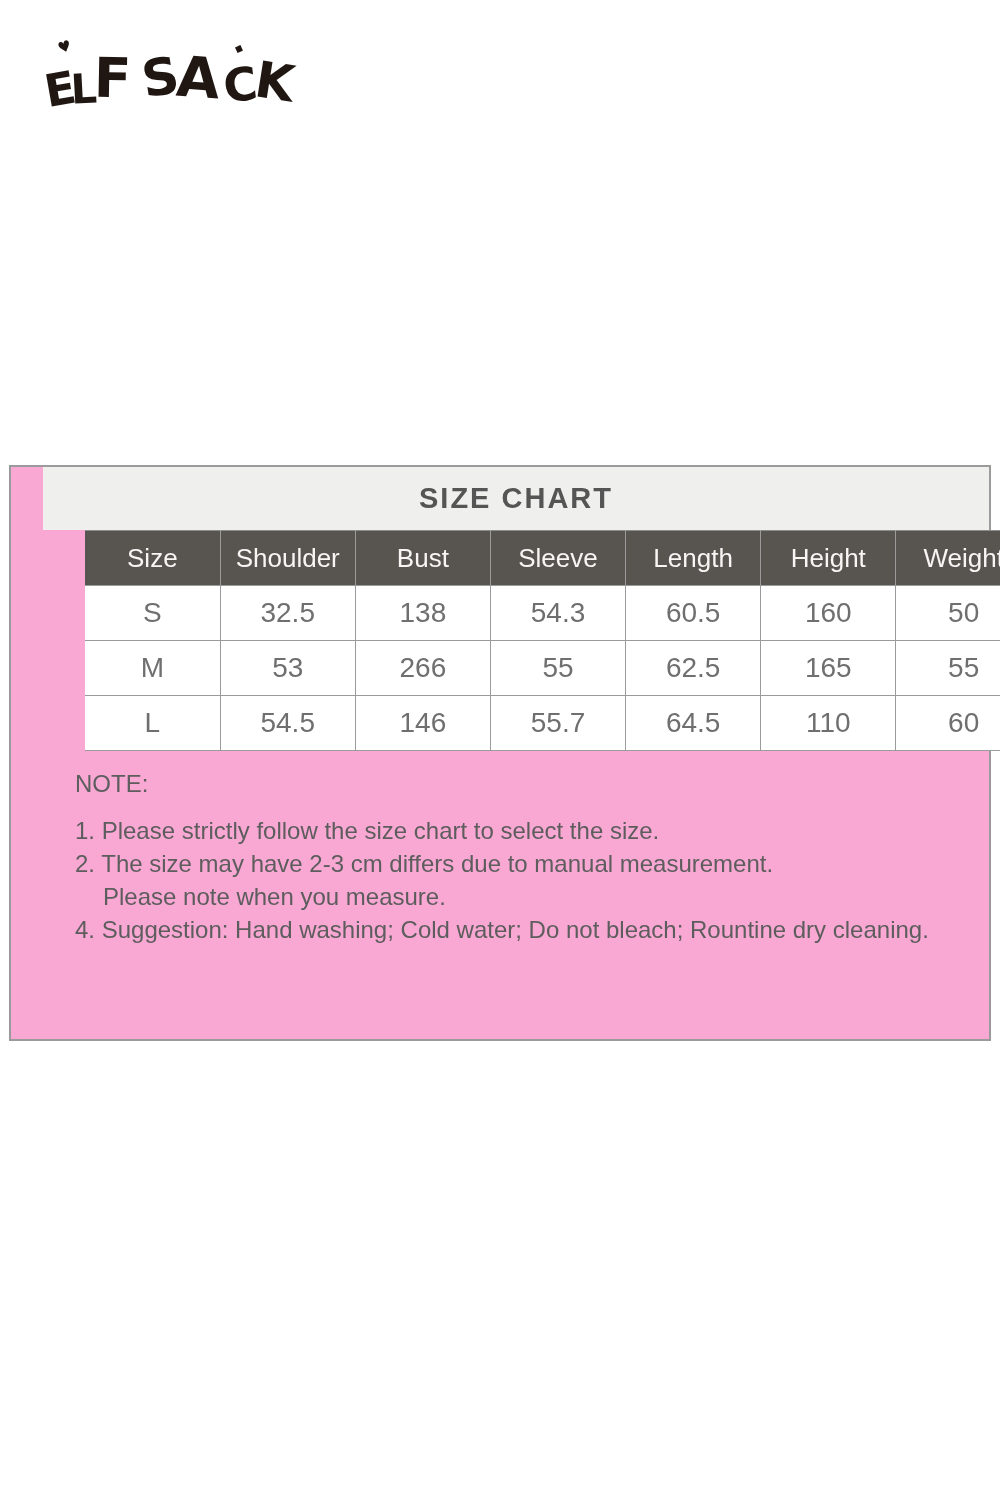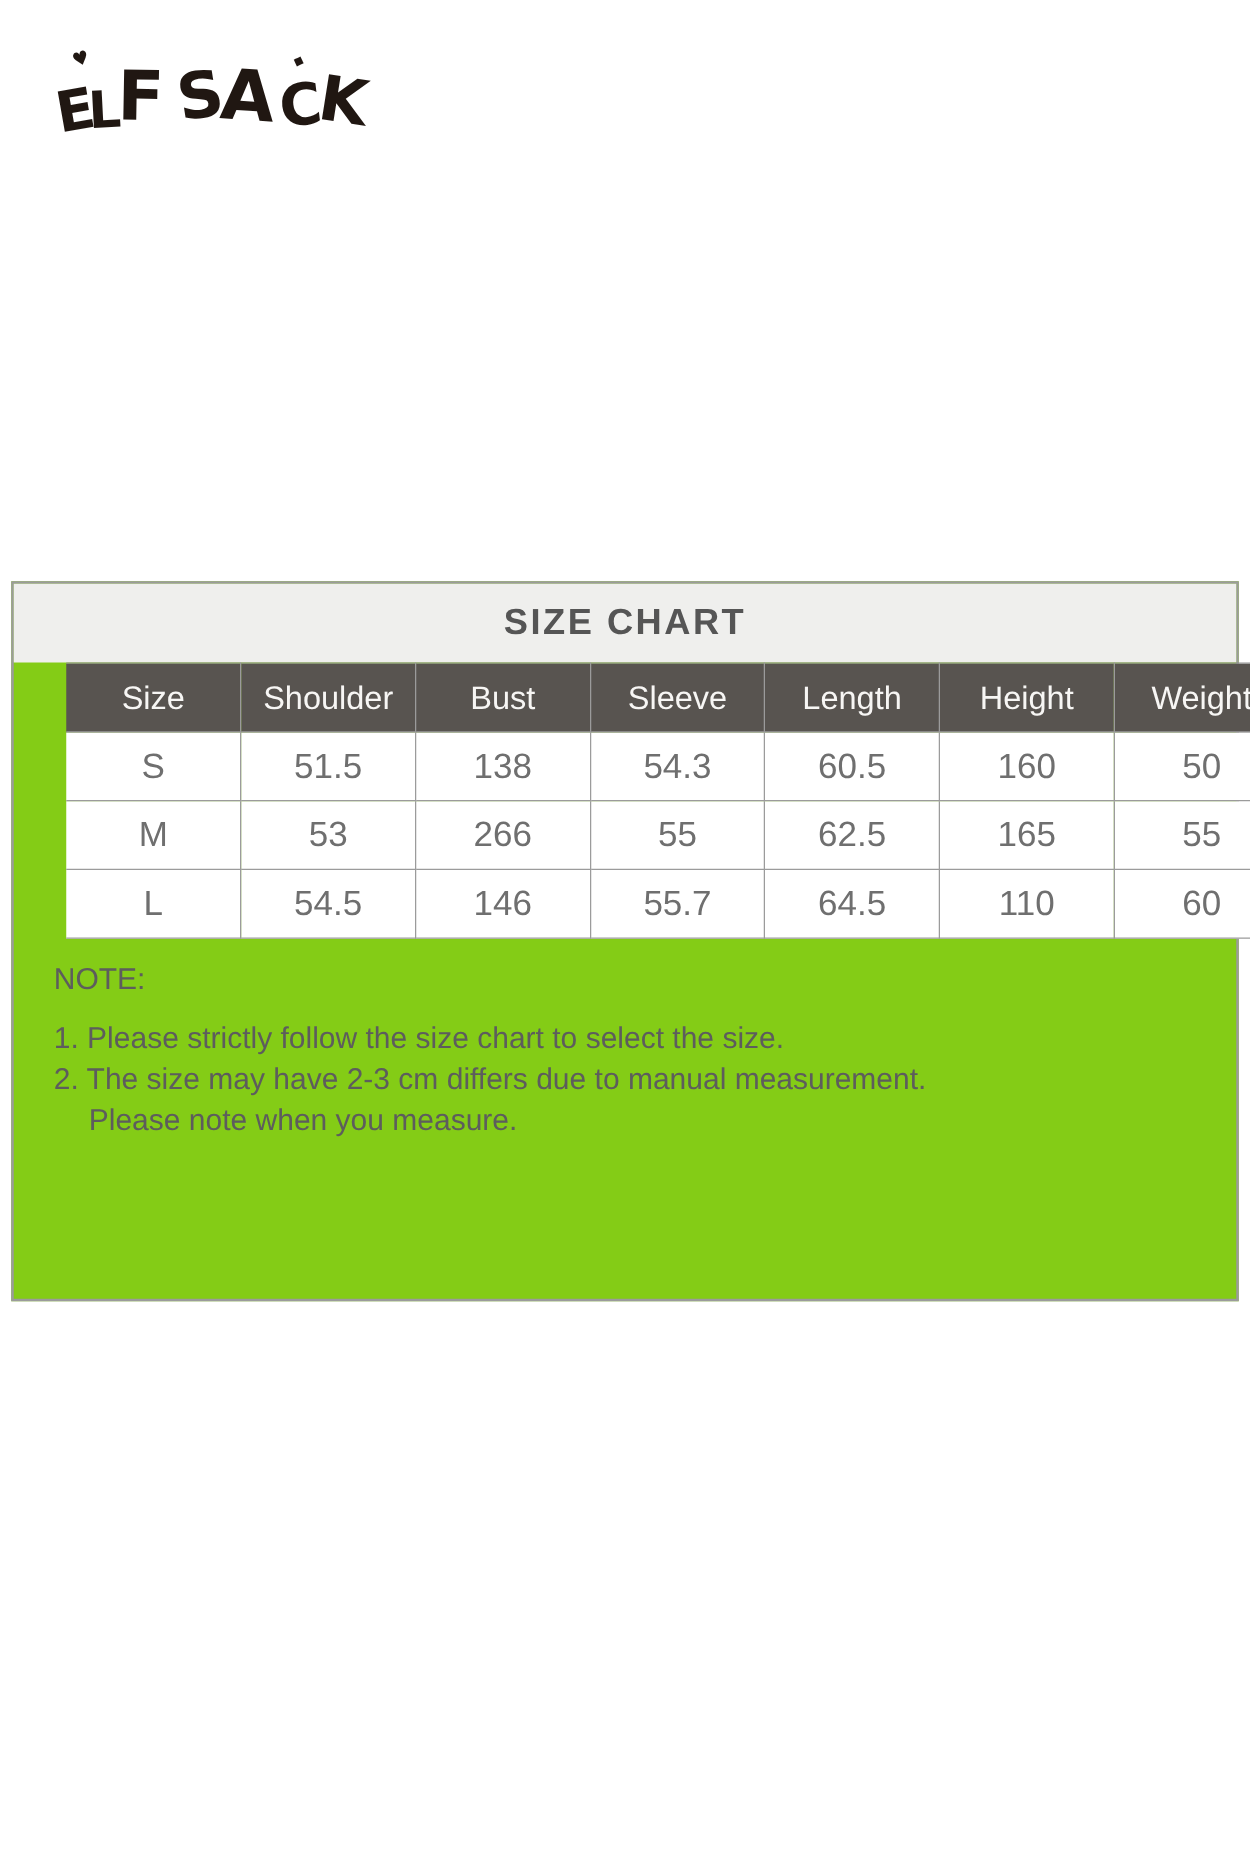--- a/index.html
+++ b/index.html
@@ -36,21 +36,22 @@
     font-size: 11px; transform: rotate(20deg);
   }
 
   
   .chart-box {
     position: absolute;
     left: 9px;
     top: 465px;
     width: 982px;
     border: 2px solid #9b9b9b;
-    background: #84cc16;
+    background: #f9a8d4;
+    padding-left: 32px;
   }
   .chart-title {
     height: 63px;
     line-height: 63px;
     background: #efefed;
     color: #555555;
     text-align: center;
     font-size: 29px;
     font-weight: bold;
     letter-spacing: 2px;
@@ -113,21 +114,21 @@
         <th>Bust</th>
         <th>Sleeve</th>
         <th>Length</th>
         <th>Height</th>
         <th>Weight</th>
       </tr>
     </thead>
     <tbody>
       <tr>
         <td>S</td>
-        <td>51.5</td>
+        <td>32.5</td>
         <td>138</td>
         <td>54.3</td>
         <td>60.5</td>
         <td>160</td>
         <td>50</td>
       </tr>
       <tr>
         <td>M</td>
         <td>53</td>
         <td>266</td>
@@ -146,14 +147,15 @@
         <td>60</td>
       </tr>
     </tbody>
   </table>
 
   <div class="note">
     <div class="note-heading">NOTE:</div>
     <div class="note-line">1. Please strictly follow the size chart to select the size.</div>
     <div class="note-line">2. The size may have 2-3 cm differs due to manual measurement.</div>
     <div class="note-line indent">Please note when you measure.</div>
+    <div class="note-line">4. Suggestion: Hand washing; Cold water; Do not bleach; Rountine dry cleaning.</div>
   </div>
 </div>
 
 </body></html>

